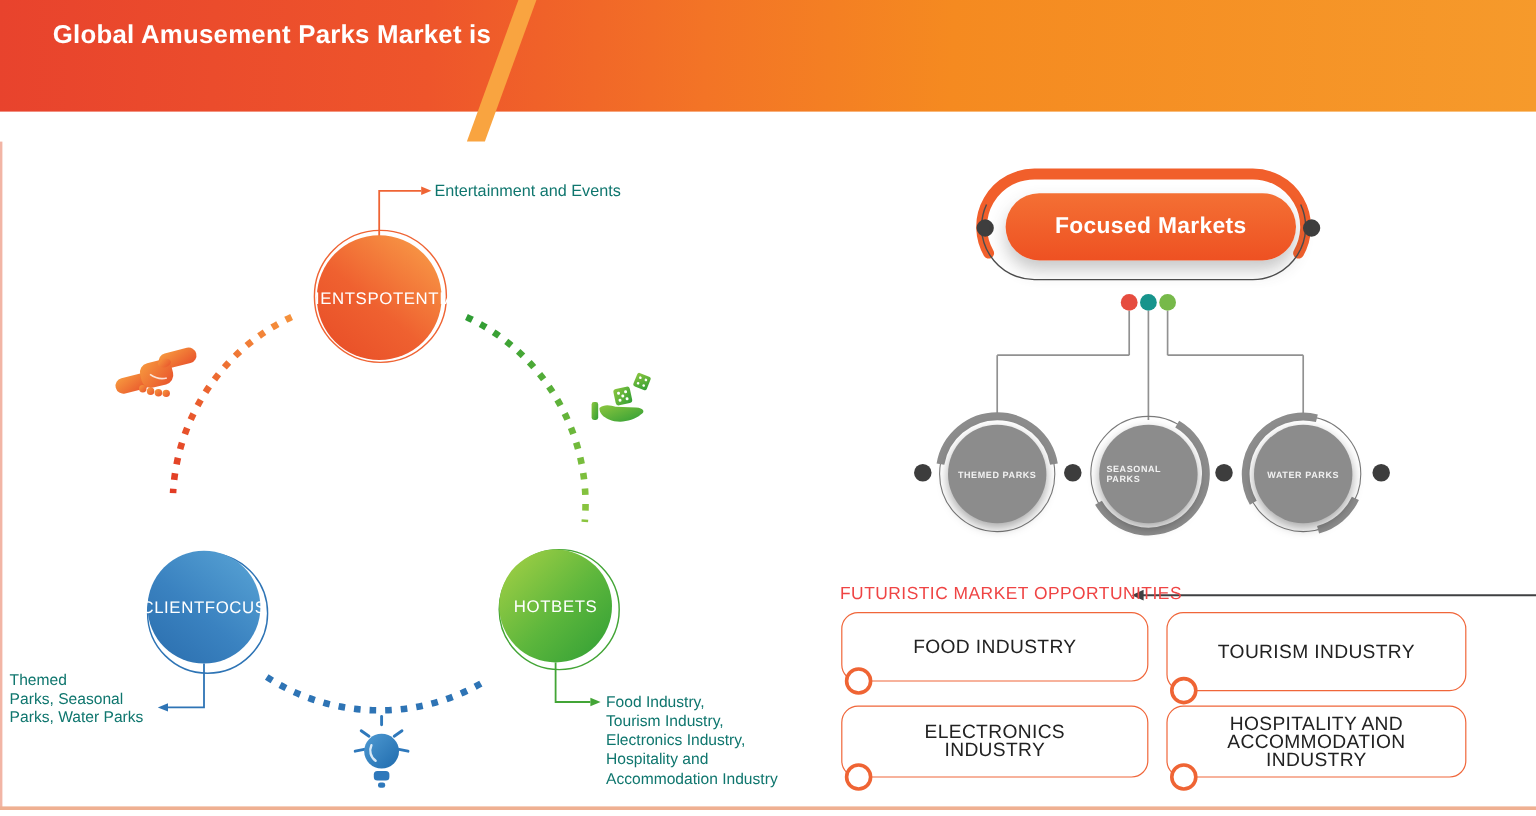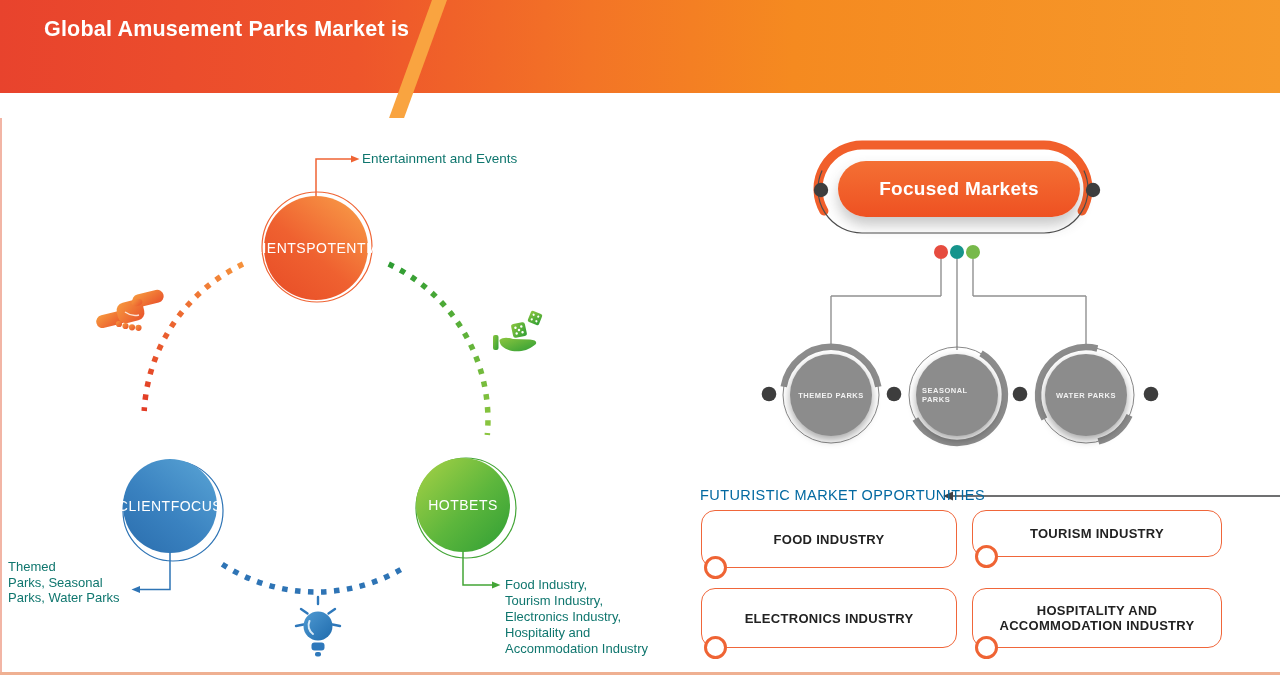--- a/index.html
+++ b/index.html
@@ -39,28 +39,28 @@
         background:linear-gradient(180deg,#f47034 0%,#ee5122 100%);
         box-shadow:0 8px 14px rgba(70,70,70,.30);
         display:flex;align-items:center;justify-content:center;
         color:#fff;font-size:19px;font-weight:bold;letter-spacing:.3px;}
   .park{position:absolute;top:354px;width:82px;height:82px;border-radius:50%;background:#8c8c8c;
         box-shadow:0 4px 9px rgba(0,0,0,.35);display:flex;align-items:center;justify-content:center;
         color:#f2f2f2;font-size:7.5px;font-weight:bold;letter-spacing:.5px;text-align:left;padding:0 6px;
         box-sizing:border-box;}
   .park-1{left:790px;} .park-2{left:916px;} .park-3{left:1045px;}
   
-  .opp-heading{position:absolute;left:700px;top:487px;font-size:14.5px;color:#0369a1;
+  .opp-heading{position:absolute;left:700px;top:487px;font-size:14.5px;color:#ef4444;
         letter-spacing:.4px;font-weight:500;}
   .opp-box{position:absolute;background:#fff;border:1.6px solid #f0663a;border-radius:14px;
         display:flex;align-items:center;justify-content:center;text-align:center;
-        font-size:13px;font-weight:bold;color:#222222;letter-spacing:.3px;line-height:15px;
+        font-size:16px;font-weight:normal;color:#222222;letter-spacing:.3px;line-height:15px;
         padding:4px 26px;box-sizing:border-box;}
   .opp-1{left:701px;top:510px;width:256px;height:58px;}
-  .opp-2{left:972px;top:510px;width:250px;height:47px;}
+  .opp-2{left:972px;top:510px;width:250px;height:66px;}
   .opp-3{left:701px;top:588px;width:256px;height:60px;}
   .opp-4{left:972px;top:588px;width:250px;height:60px;}
   .opp-dot{position:absolute;left:2px;bottom:-12px;width:17px;height:17px;border:3.2px solid #ef6434;
         border-radius:50%;background:#fff;}
 </style>
 </head>
 <body>
 
 <div id="stage">
 

